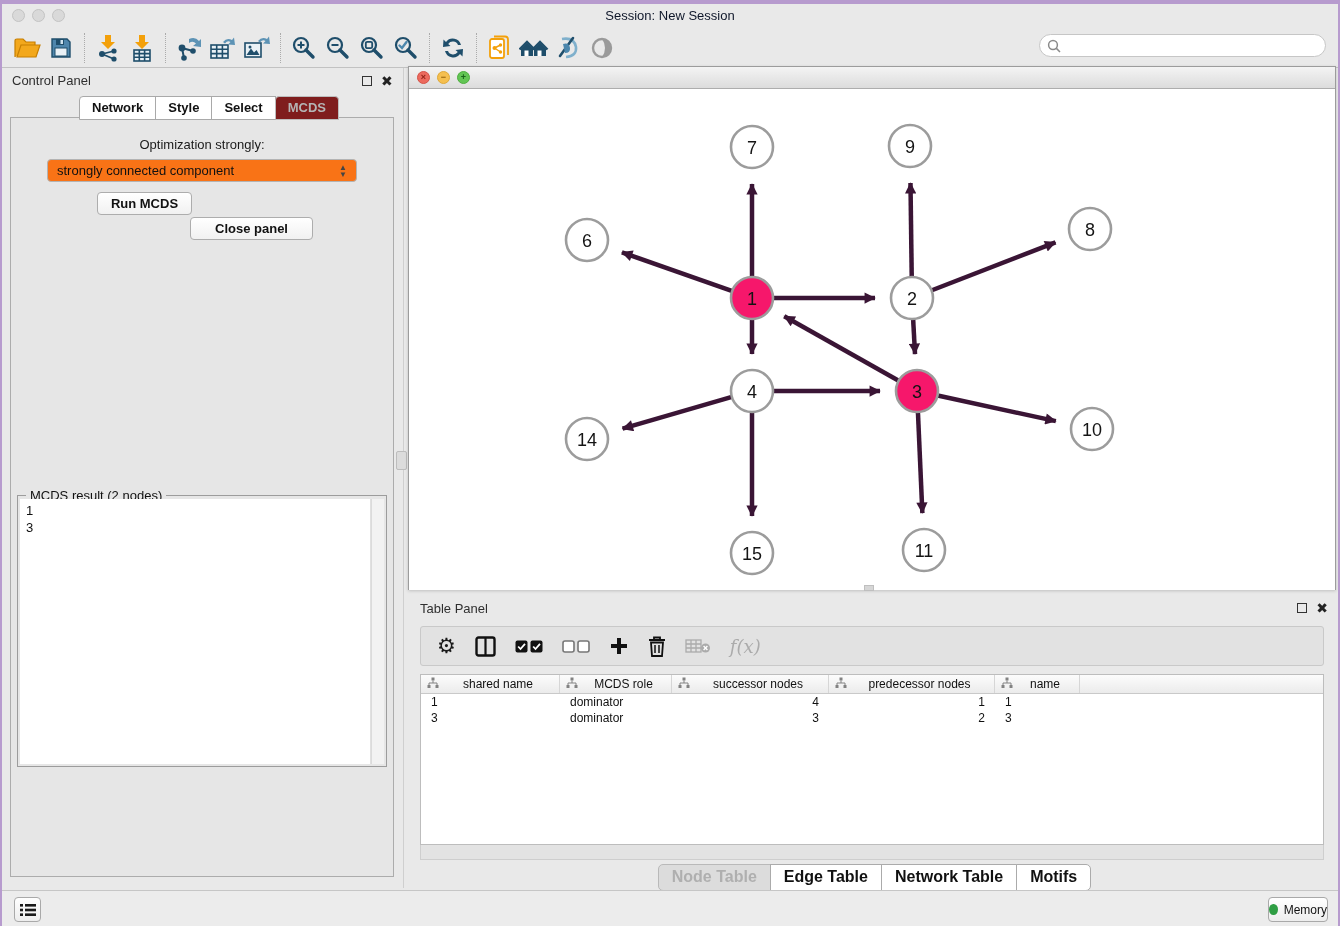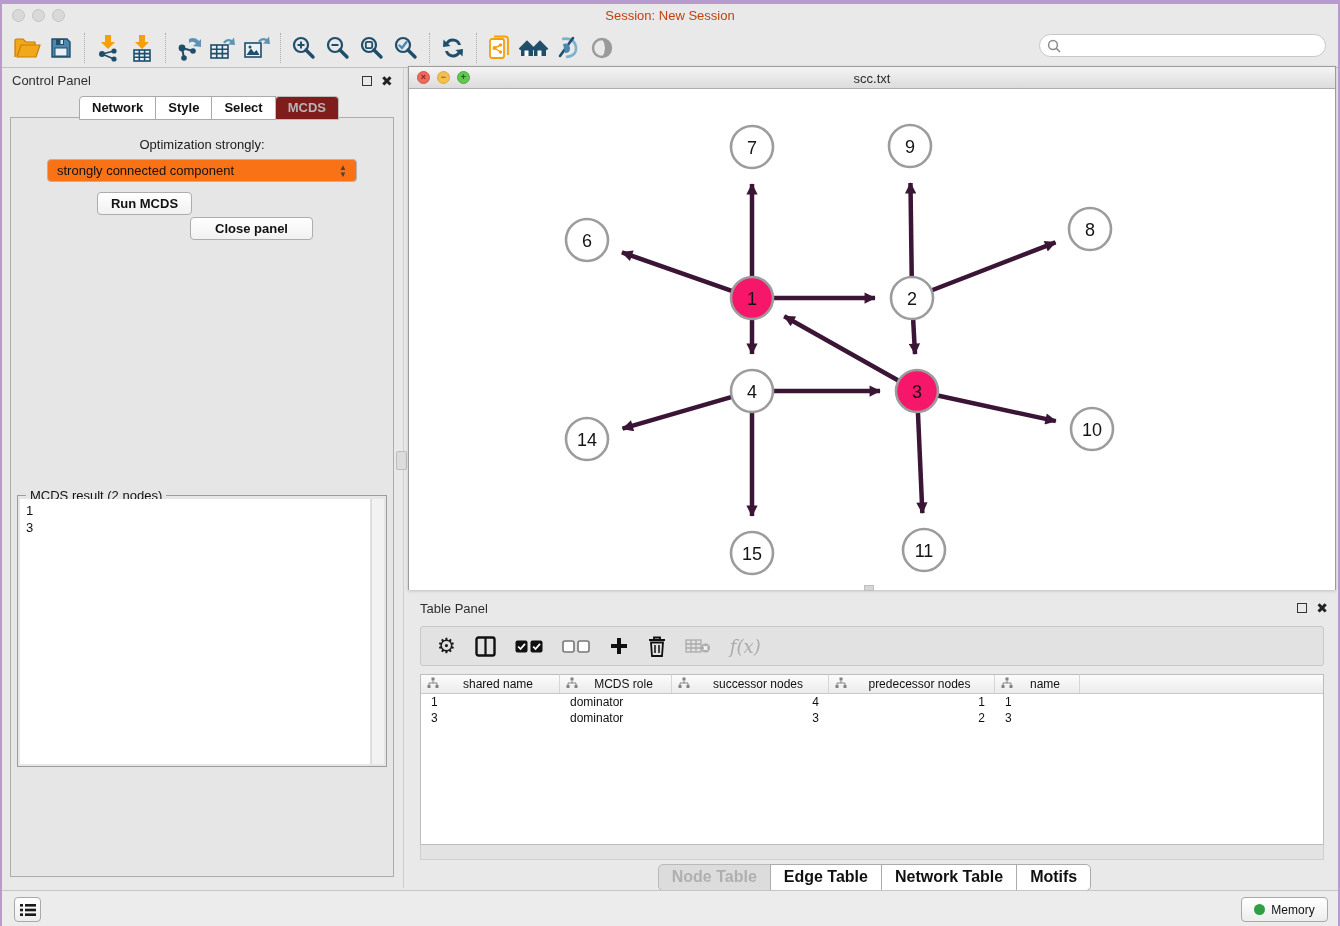--- a/index.html
+++ b/index.html
@@ -8,21 +8,21 @@
     font-family:"Liberation Sans","DejaVu Sans",sans-serif;
     background:#E9E9E9; position:relative; overflow:hidden;
     border-left:2px solid #B79BCE; border-right:2px solid #B79BCE;
   }
   .toppurple { position:absolute; left:0; top:0; width:100%; height:4px; background:#B79BCE; }
 
   
   .titlebar { position:absolute; left:0; top:4px; width:100%; height:24px; background:#E9E9E9; }
   .lights { position:absolute; left:10px; top:5px; display:flex; gap:7px; }
   .light-gray { width:13px; height:13px; border-radius:50%; background:#D9D9D9; border:1px solid #C3C3C3; }
-  .win-title { position:absolute; left:0; top:4px; width:100%; text-align:center; font-size:13px; color:#c2410c; }
+  .win-title { position:absolute; left:0; top:4px; width:100%; text-align:center; font-size:13px; color:#0f172a; }
 
   
   .toolbar { position:absolute; left:0; top:28px; width:100%; height:40px; background:#E9E9E9;
     border-bottom:1px solid #C2C2C2; display:flex; align-items:center; padding-left:8px; }
   .tb-icon { width:34px; height:32px; display:flex; align-items:center; justify-content:center; cursor:pointer; flex:0 0 auto; }
   .tb-sep { width:1px; height:30px; border-left:1px dotted #ABABAB; margin:0 6px; flex:0 0 auto; }
   .searchbox { position:absolute; right:12px; top:6px; width:287px; height:23px; background:#FFF;
     border:1px solid #C6C6C6; border-radius:12px; display:flex; align-items:center; padding-left:7px; }
   .searchbox input { border:none; outline:none; background:transparent; font-size:12px; width:250px; margin-left:5px; }
 
@@ -289,21 +289,20 @@
 <div class="vsplit-line"></div>
 <div class="vsplit-handle"></div>
 
 <div class="netwin">
   <div class="net-titlebar">
     <div class="lights" style="left:8px; top:4px;">
       <div class="tl tl-red">×</div>
       <div class="tl tl-yel">−</div>
       <div class="tl tl-grn">+</div>
     </div>
-    <div class="net-title">scc.txt</div>
   </div>
   <svg class="net-canvas" id="graph-svg" width="926" height="501" viewBox="0 0 926 501">
       <defs>
         <marker id="arrow" viewBox="0 0 10 10" refX="9.3" refY="5" markerWidth="3.1" markerHeight="2.5" orient="auto" markerUnits="strokeWidth">
           <path d="M0,0 L10,5 L0,10 Z" fill="#3A1535"></path>
         </marker>
       </defs>
       <line x1="343" y1="189" x2="343" y2="95" stroke="#3A1535" stroke-width="4.5" marker-end="url(#arrow)"></line>
       <line x1="324.1317639798796" y1="202.36752915656376" x2="212.9062366372227" y2="163.27007106035705" stroke="#3A1535" stroke-width="4.5" marker-end="url(#arrow)"></line>
       <line x1="363" y1="209" x2="466" y2="209" stroke="#3A1535" stroke-width="4.5" marker-end="url(#arrow)"></line>
@@ -512,17 +511,17 @@
         <g fill="#1A1A1A">
           <rect x="0" y="1" width="3" height="2.6"></rect>
           <rect x="5" y="1" width="11" height="2.6"></rect>
           <rect x="0" y="5.7" width="3" height="2.6"></rect>
           <rect x="5" y="5.7" width="11" height="2.6"></rect>
           <rect x="0" y="10.4" width="3" height="2.6"></rect>
           <rect x="5" y="10.4" width="11" height="2.6"></rect>
         </g>
       </svg>
   </div>
-  <div class="sb-btn" style="right:10px; width:87px;">
+  <div class="sb-btn" style="right:10px; width:60px;">
     <span class="mem-dot"></span>
     <span class="mem-label">Memory</span>
   </div>
 </div>
 
 </body></html>

